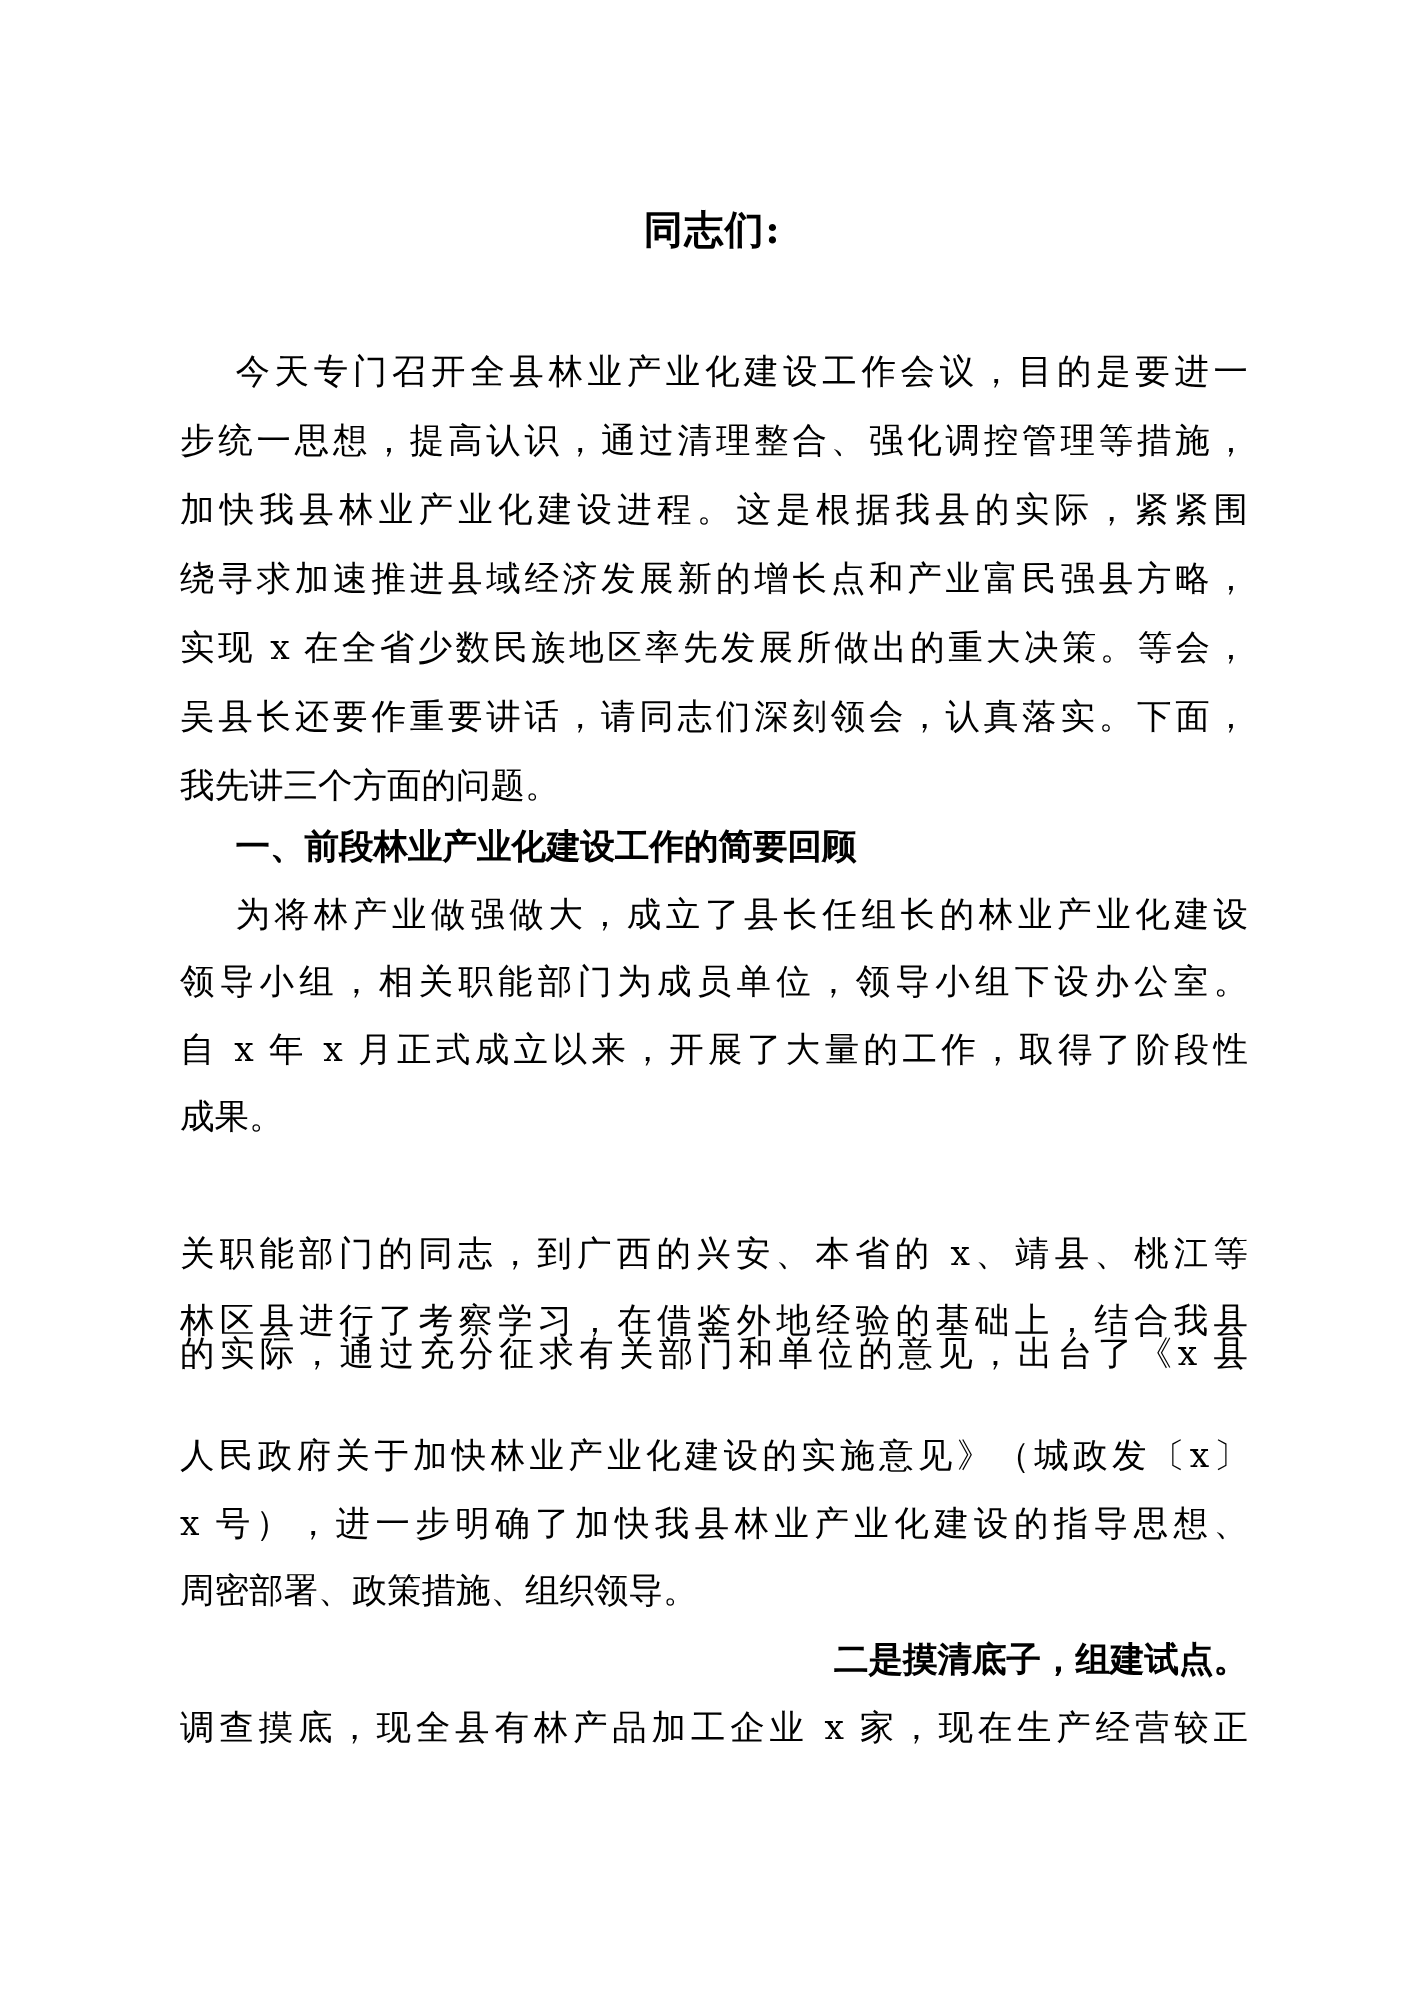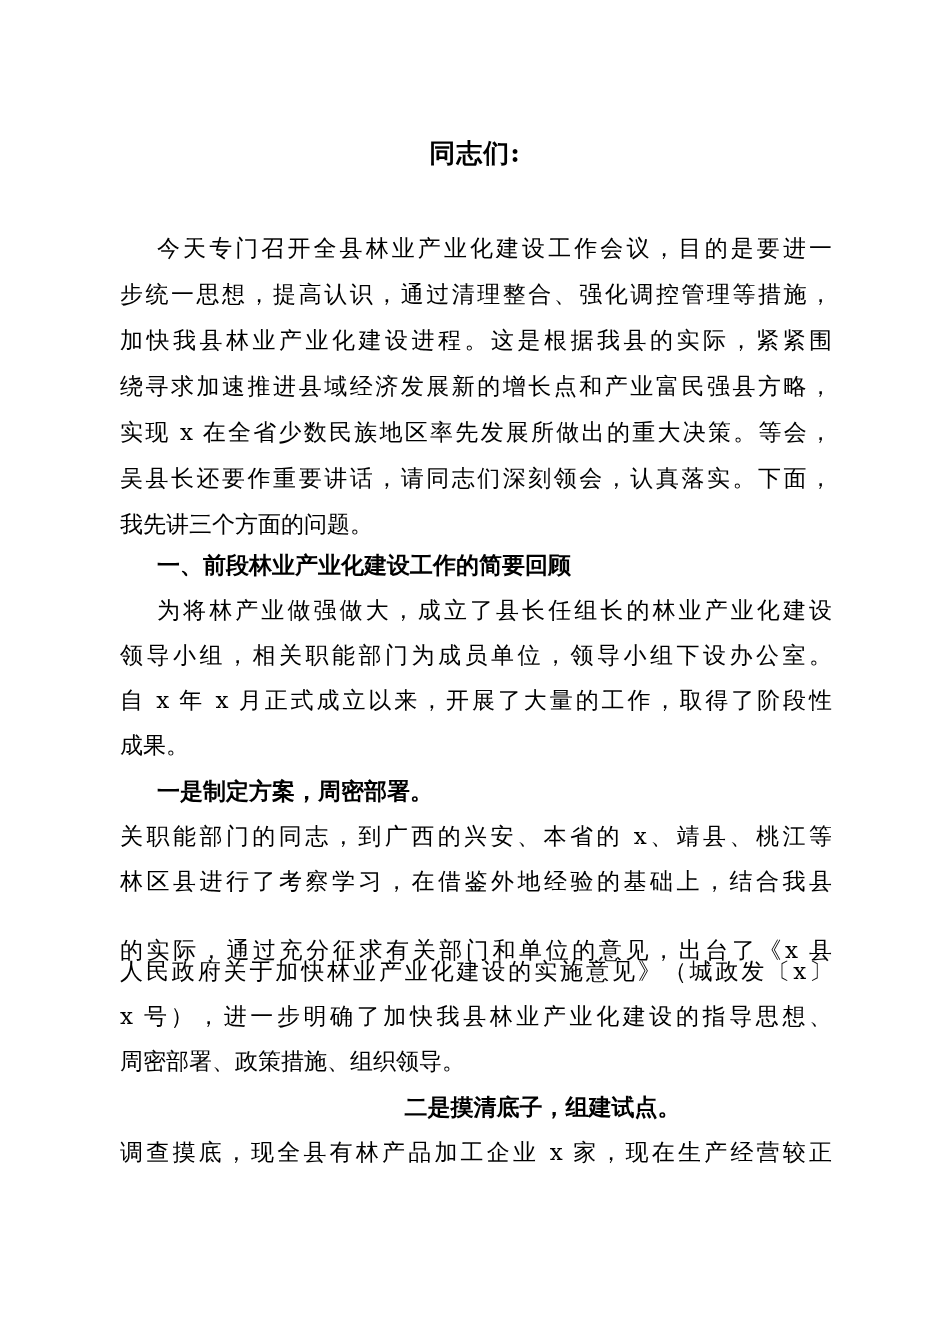--- a/index.html
+++ b/index.html
@@ -34,29 +34,28 @@
 
   <div>
     <div class="line indent" style="top:595px">为将林产业做强做大，成立了县长任组长的林业产业化建设</div>
     <div class="line" style="top:640px">领导小组，相关职能部门为成员单位，领导小组下设办公室。</div>
     <div class="line" style="top:685px">自 x 年 x 月正式成立以来，开展了大量的工作，取得了阶段性</div>
     <div class="line last" style="top:730px">成果。</div>
   </div>
 
   <div>
     <div class="line indent" style="top:776px; display:flex; justify-content:space-between;">
-      <span class="b">一是制定方案，周密部署。</span>
     </div>
     <div class="line" style="top:821px">关职能部门的同志，到广西的兴安、本省的 x、靖县、桃江等</div>
     <div class="line" style="top:866px">林区县进行了考察学习，在借鉴外地经验的基础上，结合我县</div>
-    <div class="line" style="top:935px">的实际，通过充分征求有关部门和单位的意见，出台了《x 县</div>
+    <div class="line" style="top:888px">的实际，通过充分征求有关部门和单位的意见，出台了《x 县</div>
     <div class="line" style="top:956px">人民政府关于加快林业产业化建设的实施意见》（城政发〔x〕</div>
     <div class="line" style="top:1001px">x 号），进一步明确了加快我县林业产业化建设的指导思想、</div>
     <div class="line last" style="top:1046px">周密部署、政策措施、组织领导。</div>
   </div>
 
   <div>
-    <div class="line indent" style="top:1092px; display:flex; justify-content:center;margin-left:48px;">
+    <div class="line indent" style="top:1092px; display:flex; justify-content:flex-end;">
       <span class="b">二是摸清底子，组建试点。</span>
     </div>
     <div class="line" style="top:1137px">调查摸底，现全县有林产品加工企业 x 家，现在生产经营较正</div>
   </div>
 </div>
 
 </body></html>

